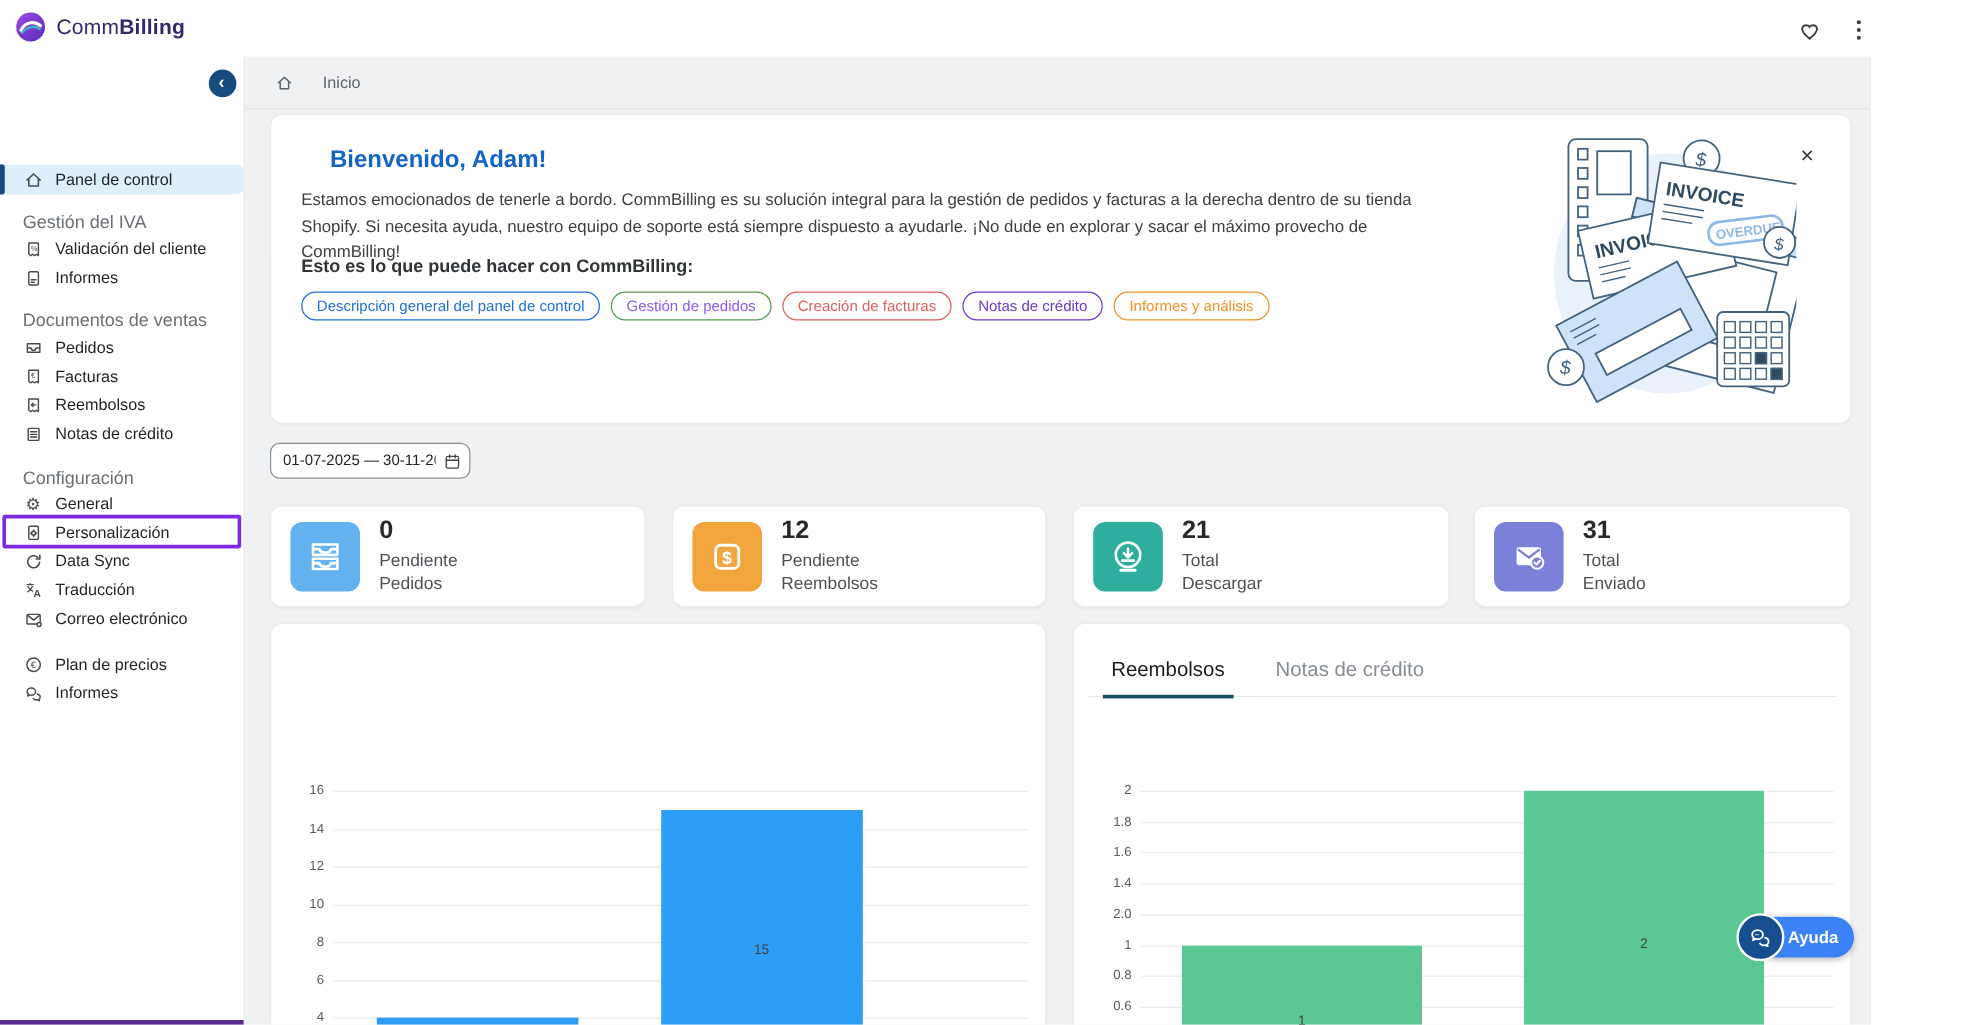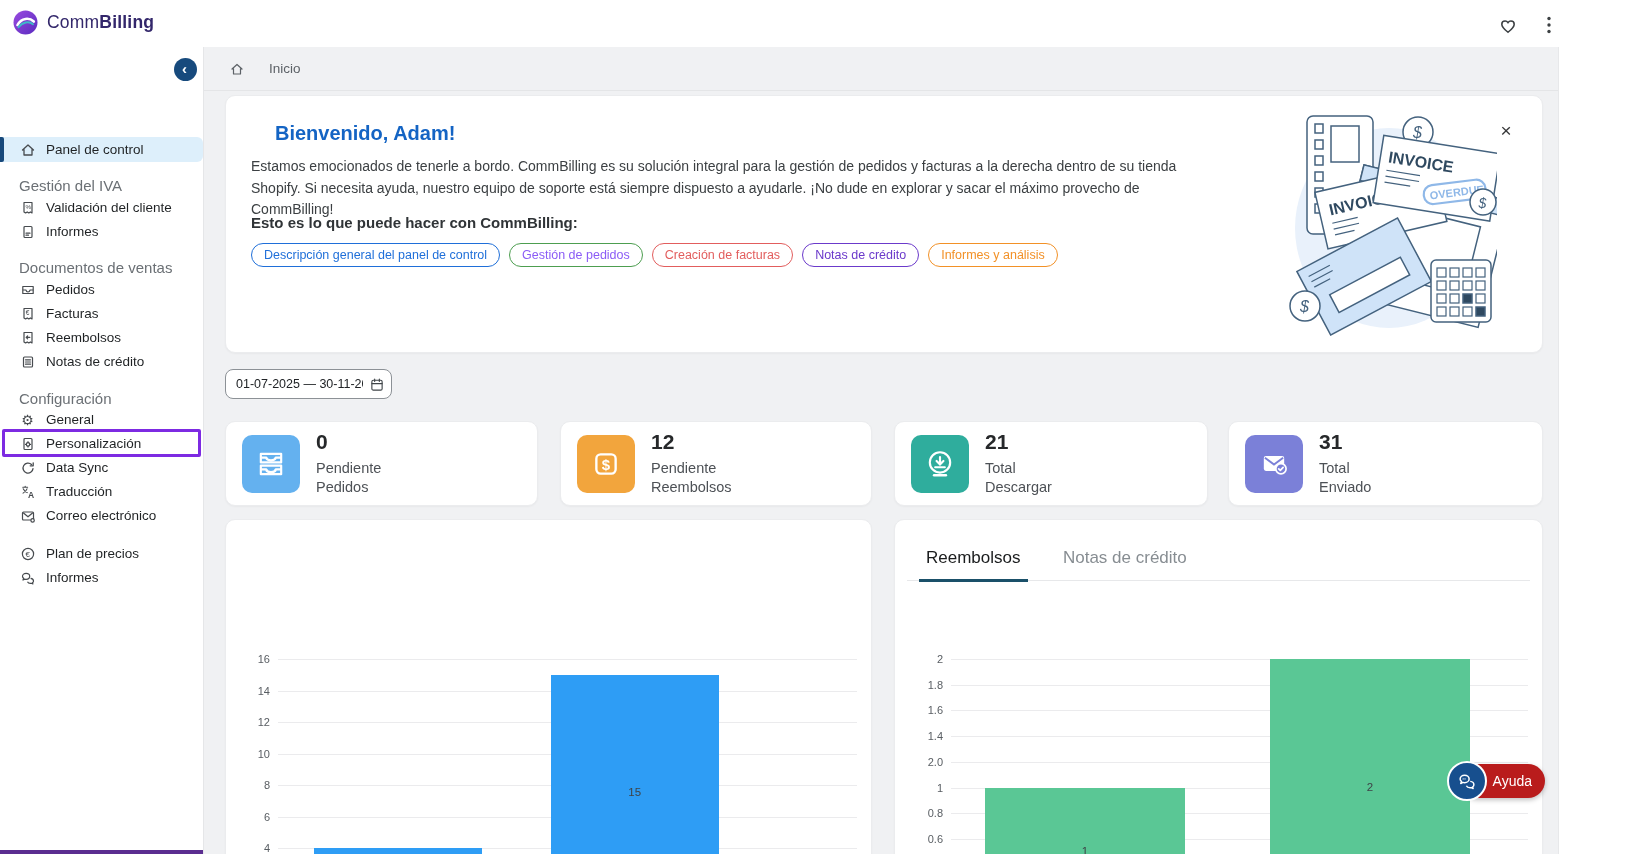--- a/index.html
+++ b/index.html
@@ -43,21 +43,21 @@
   .tab{display:inline-block;position:relative;padding:0 7px 12px;margin-right:24px;font-size:17px;color:#878d92;cursor:pointer;}
   .tab.active{color:#1a1c1d;}
   .tab.active::after{content:'';position:absolute;left:0;right:0;bottom:-2px;height:3px;background:#1a5069;}
   .plot{position:absolute;left:0;top:139px;right:0;bottom:0;}
   .gl{position:absolute;height:1px;background:#ebebed;}
   .gt{position:absolute;font-size:11px;color:#585d62;text-align:right;}
   .bar{position:absolute;}
   .bl{position:absolute;font-size:11.5px;color:#3e4347;text-align:center;width:40px;}
   .rightstrip{position:absolute;left:1558px;top:47px;width:88px;height:807px;background:#fff;border-left:1px solid #e7e8ea;z-index:15;}
   .ayuda{position:absolute;left:1244px;top:714px;width:100px;height:40px;z-index:40;cursor:pointer;}
-  .ayuda .pill{position:absolute;left:14px;top:3px;width:84px;height:34px;background:#b91c1c;border-radius:17px;display:flex;align-items:center;justify-content:flex-end;padding-right:13px;box-sizing:border-box;color:#fff;font-size:14px;font-weight:normal;box-shadow:0 2px 5px rgba(0,0,0,.25);}
+  .ayuda .pill{position:absolute;left:14px;top:3px;width:84px;height:34px;background:#3b82f6;border-radius:17px;display:flex;align-items:center;justify-content:flex-end;padding-right:13px;box-sizing:border-box;color:#fff;font-size:14px;font-weight:bold;box-shadow:0 2px 5px rgba(0,0,0,.25);}
   .ayuda .bub{position:absolute;left:0;top:0;width:40px;height:40px;border-radius:50%;background:#174f8e;border:2px solid #fff;box-sizing:border-box;display:flex;align-items:center;justify-content:center;}
 </style>
 </head>
 <body>
 
 <div class="hdr">
   <div class="brand">
     <span style="display:flex">
       <svg width="27" height="27" viewBox="0 0 27 27">
         <defs>

